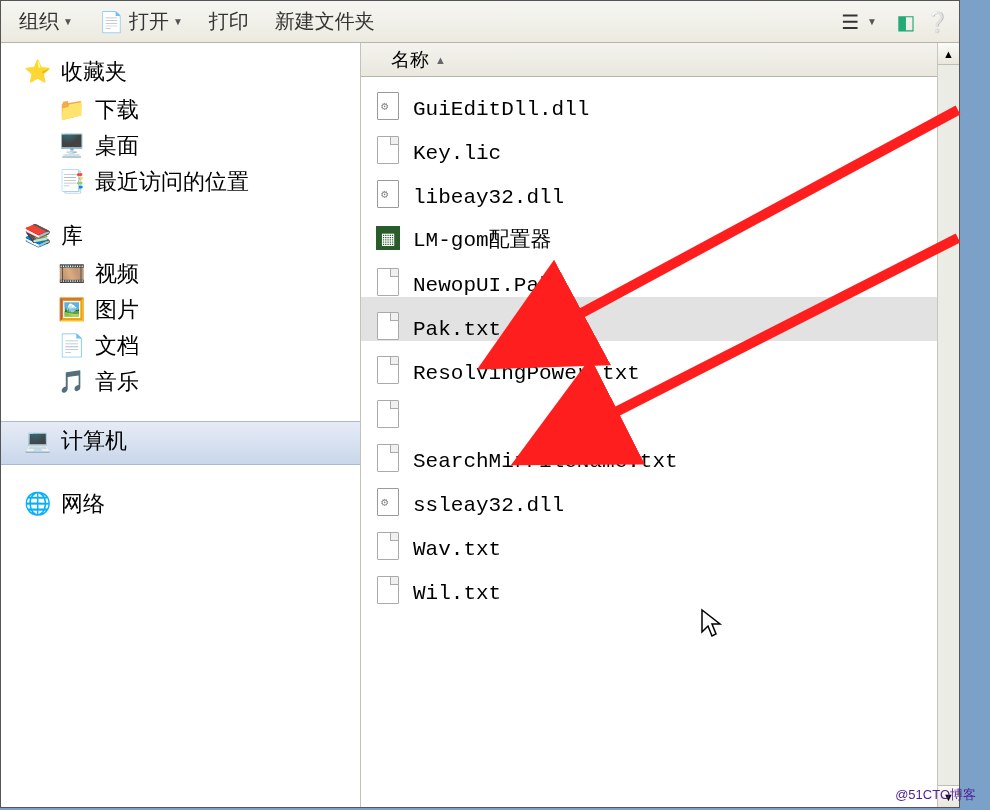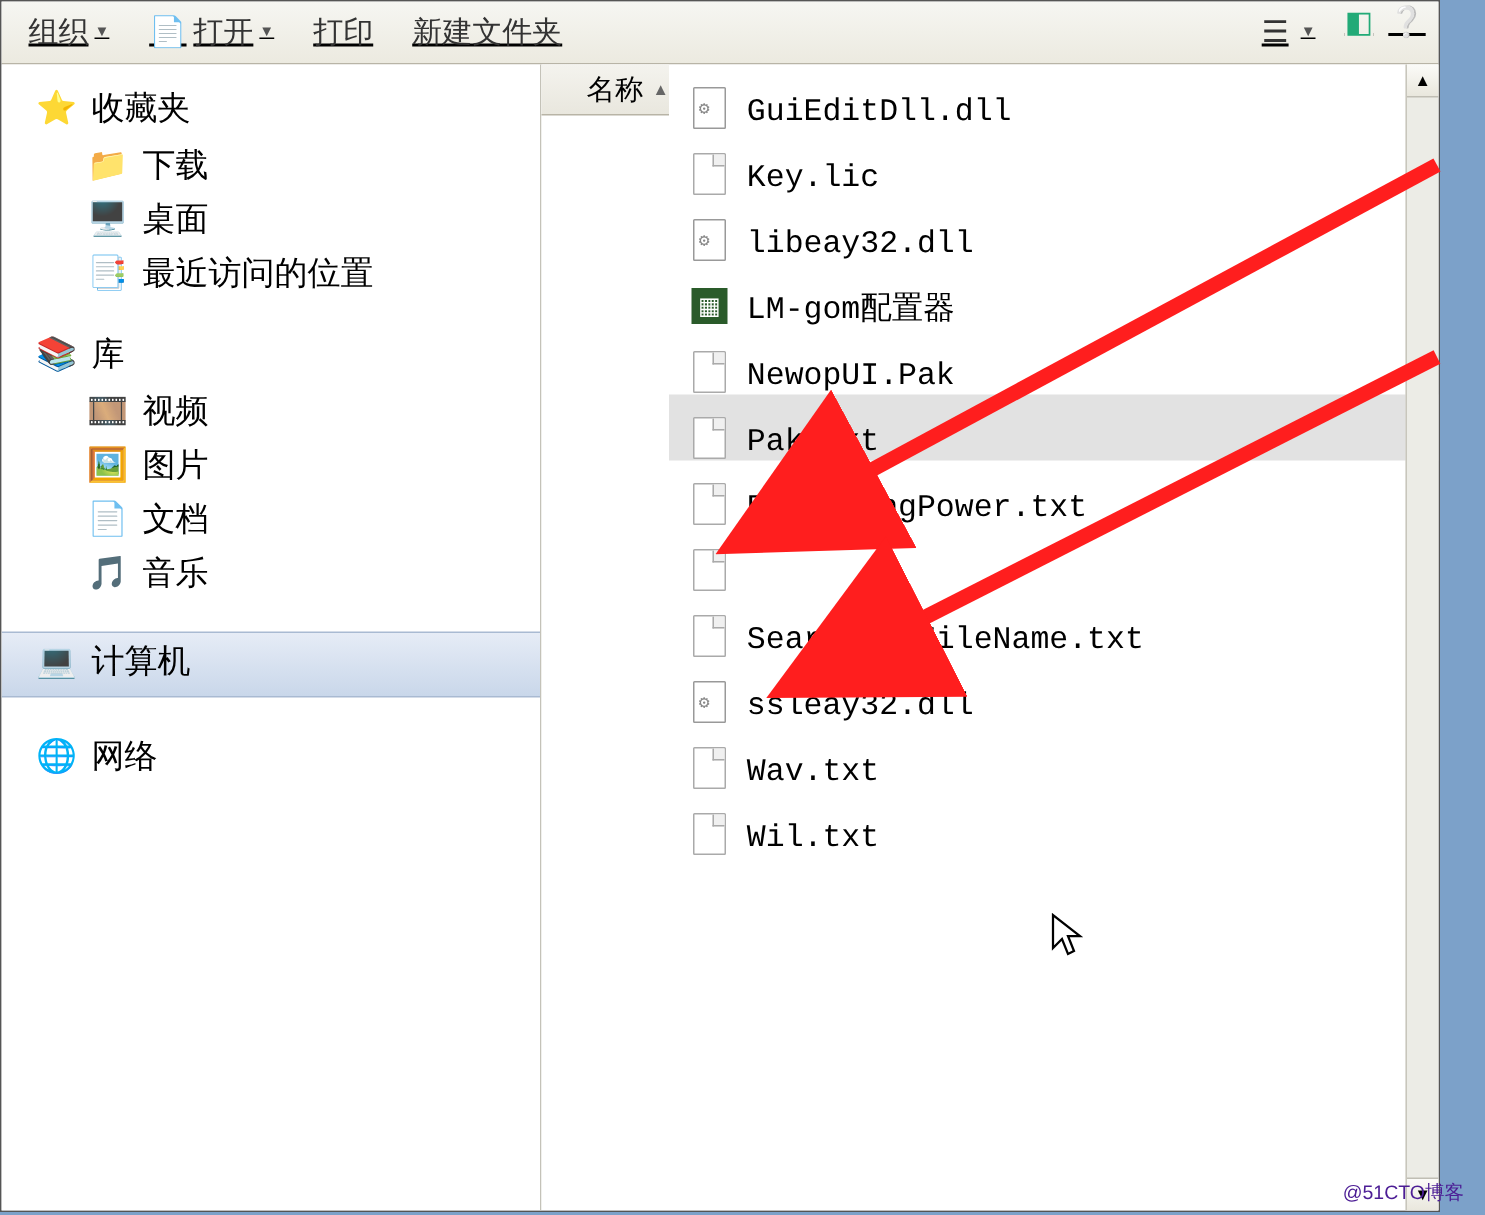--- a/index.html
+++ b/index.html
@@ -1,30 +1,30 @@
 <!DOCTYPE html>
 <html><head>
 <meta charset="utf-8">
 <style>
 * { box-sizing: border-box; margin: 0; padding: 0; }
 body { font-family: "Microsoft YaHei", SimSun, sans-serif; font-size: 18px; background: #7ca1c9; width: 990px; height: 810px; overflow: hidden; position: relative; }
 .window { background: #fff; border: 1px solid #555; width: 960px; height: 808px; position: relative; overflow: hidden; }
-.toolbar { height: 42px; background: linear-gradient(#f6f6f2, #eceae0); border-bottom: 1px solid #b8b4a6; display: flex; padding: 0 8px; gap: 6px; text-decoration: underline; }
+.toolbar { height: 42px; background: linear-gradient(#f6f6f2, #eceae0); border-bottom: 1px solid #b8b4a6; display: flex; align-items: center; padding: 0 8px; gap: 6px; }
 .tb-btn { display: flex; align-items: center; gap: 4px; padding: 4px 10px; font-size: 20px; color: #333; cursor: pointer; }
 .tb-btn .drop { font-size: 10px; color: #555; }
 .tb-spacer { flex: 1; }
 .tb-icon { width: 26px; height: 26px; display: flex; align-items: center; justify-content: center; font-size: 20px; }
 .body { display: flex; height: calc(100% - 42px); }
 .sidebar { width: 360px; background: #fff; border-right: 1px solid #c4c2b8; padding: 10px 0 0 24px; overflow: hidden; }
 .tree-group { margin-bottom: 24px; }
 .tree-root { display: flex; align-items: center; gap: 10px; font-size: 22px; margin: 4px 0 8px 0; }
 .tree-item { display: flex; align-items: center; gap: 10px; font-size: 22px; margin: 6px 0 6px 34px; }
 .selected-bar { background: linear-gradient(#e6ecf6, #c9d7ea); border-top: 1px solid #a9bad2; border-bottom: 1px solid #a9bad2; margin-left: -24px; padding-left: 24px; }
 .ico { width: 26px; height: 26px; display: inline-flex; align-items: center; justify-content: center; flex-shrink: 0; }
-.main { flex: 1; background: #fff; display: flex; flex-direction: row; position: relative; }
+.main { flex: 1; background: #fff; display: flex; flex-direction: column; position: relative; }
 .header { height: 34px; background: linear-gradient(#f4f3ee, #e9e7de); border-bottom: 1px solid #b8b4a6; display: flex; align-items: center; padding-left: 30px; font-size: 19px; }
 .header .sort { font-size: 11px; margin-left: 6px; color: #666; }
 .filelist { flex: 1; overflow-y: hidden; position: relative; }
 .row { display: flex; align-items: flex-end; height: 44px; padding-left: 14px; gap: 12px; font-size: 21px; font-family: "Courier New", monospace; }
 .row.sel { background: #e2e2e2; }
 .ficon { width: 26px; height: 30px; display: inline-flex; align-items: center; justify-content: center; flex-shrink: 0; }
 .page-ico { width: 22px; height: 28px; border: 1px solid #aaa; background: #fff; border-radius: 1px; position: relative; }
 .page-ico::before { content: ""; position: absolute; top: 0; right: 0; width: 7px; height: 7px; border-left: 1px solid #aaa; border-bottom: 1px solid #aaa; background: #f0f0f0; }
 .gear-ico { width: 22px; height: 28px; border: 1px solid #999; background: #fff; border-radius: 1px; position: relative; }
 .gear-ico::after { content: "⚙"; position: absolute; top: 6px; left: 3px; font-size: 12px; color: #888; }

